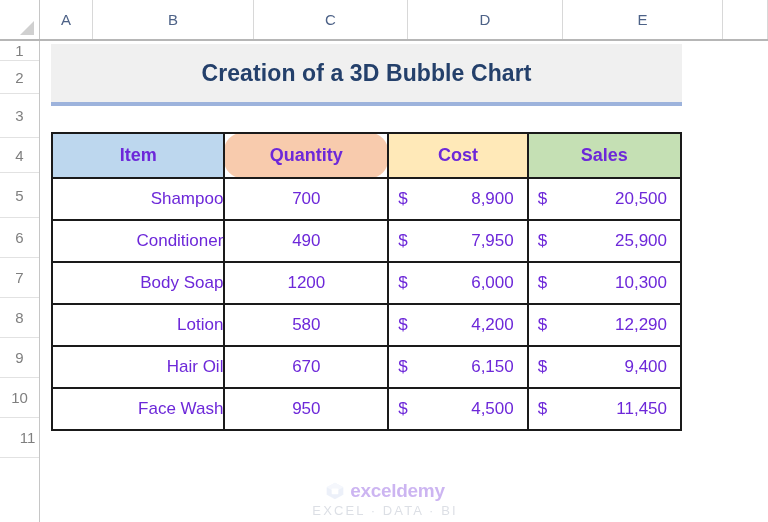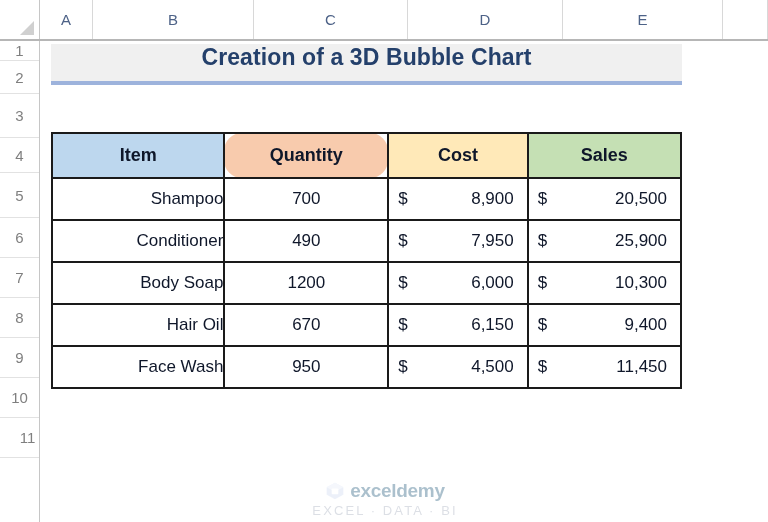--- a/index.html
+++ b/index.html
@@ -57,45 +57,45 @@
   .sheet {
     position: absolute; left: 41px; top: 43px;
     width: 727px; height: 479px;
     background: #ffffff;
   }
 
   
   .title-cell {
     position: absolute;
     left: 51px; top: 44px;
-    width: 631px; height: 41px;
+    width: 631px; height: 62px;
     background: #f0f0f0;
     border-bottom: 4px solid #9db3dc;
-    display: flex; justify-content: center;
+    display: flex; align-items: center; justify-content: center;
   }
   .title-text {
     font-size: 23px; font-weight: bold;
     color: #24406b;
     letter-spacing: 0.1px;
     white-space: nowrap;
   }
 
   
   .data-table {
     position: absolute;
     left: 51px; top: 132px;
     width: 631px;
     border-collapse: collapse;
     table-layout: fixed;
   }
   .data-table th, .data-table td {
     border: 2px solid #1a1a1a;
     height: 40px;
     font-size: 17px;
-    color: #0f172a;
+    color: #6d28d9;
     background: #ffffff;
   }
   .data-table th {
     font-weight: bold;
     text-align: center;
     height: 45px;
     font-size: 18px;
   }
   .col-item   { width: 162px; }
   .col-qty    { width: 154px; border-radius: 18px; }
@@ -125,21 +125,21 @@
     width: 190px; height: 36px;
     display: flex; flex-direction: column;
     align-items: center; justify-content: center;
     opacity: 0.34;
     pointer-events: none;
   }
   .wm-row { display: flex; align-items: center; gap: 5px; }
   .wm-mark { width: 20px; height: 20px; display: block; }
   .wm-word {
     font-size: 19px; font-weight: bold;
-    color: #0c4a6e; letter-spacing: -0.3px;
+    color: #6d28d9; letter-spacing: -0.3px;
   }
   .wm-sub {
     font-size: 13px; color: #9aa3b5;
     letter-spacing: 2.1px; margin-top: 1px;
   }
 </style>
 </head>
 <body>
 
 <div id="app">
@@ -226,20 +226,32 @@
           <td class="acct">
             <span class="sym">$</span>
             <span class="amt">6,000</span>
           </td>
           <td class="acct">
             <span class="sym">$</span>
             <span class="amt">10,300</span>
           </td>
         </tr>
         <tr>
+          <td class="cell-item">Lotion</td>
+          <td class="cell-qty">580</td>
+          <td class="acct">
+            <span class="sym">$</span>
+            <span class="amt">4,200</span>
+          </td>
+          <td class="acct">
+            <span class="sym">$</span>
+            <span class="amt">12,290</span>
+          </td>
+        </tr>
+        <tr>
           <td class="cell-item">Hair Oil</td>
           <td class="cell-qty">670</td>
           <td class="acct">
             <span class="sym">$</span>
             <span class="amt">6,150</span>
           </td>
           <td class="acct">
             <span class="sym">$</span>
             <span class="amt">9,400</span>
           </td>

